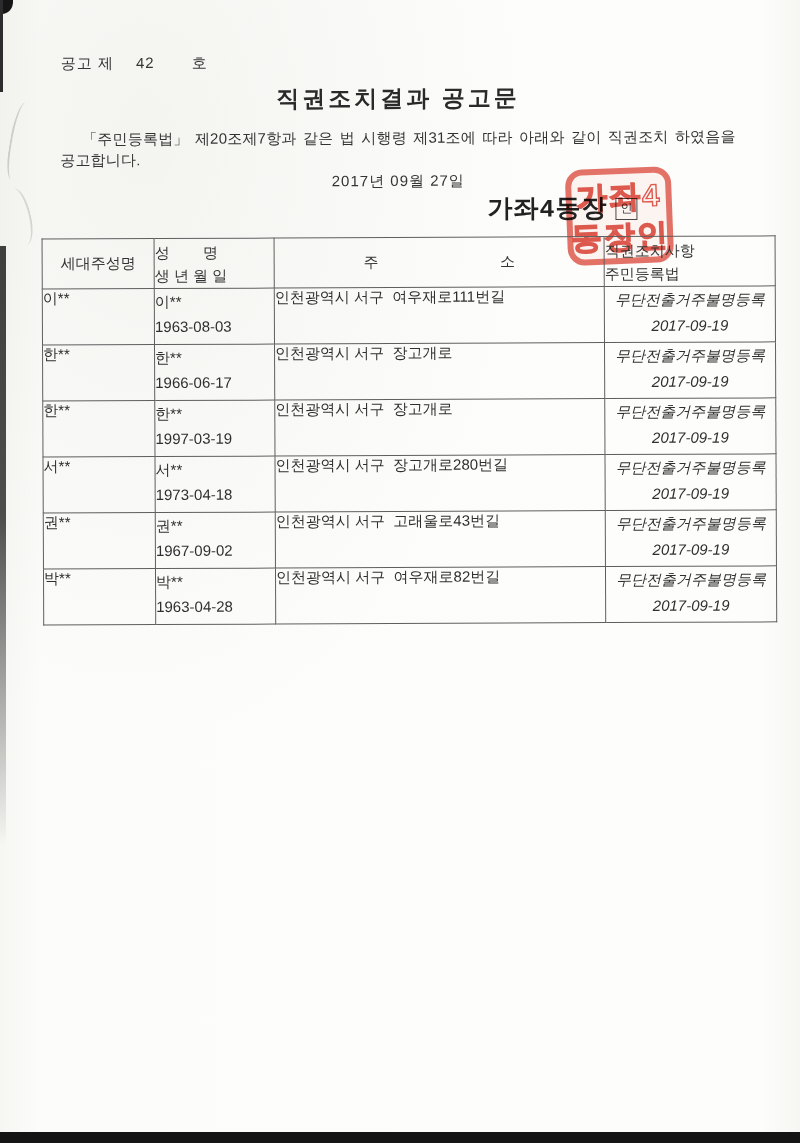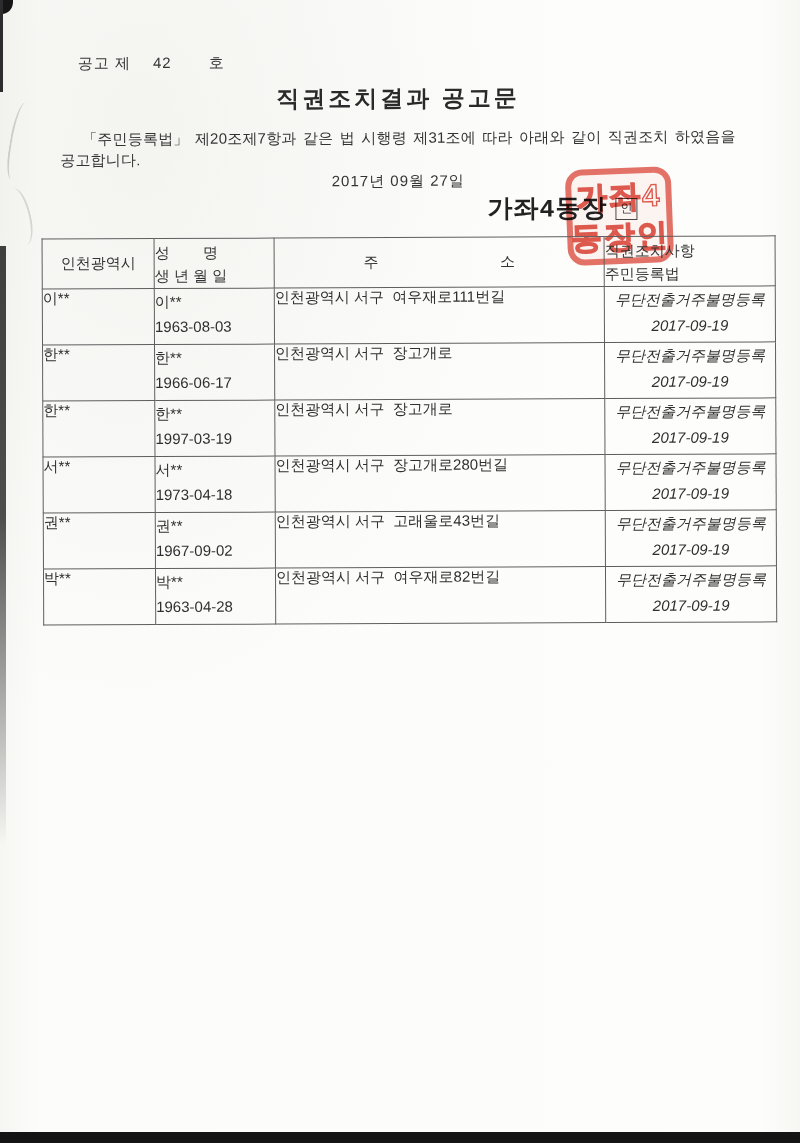--- a/index.html
+++ b/index.html
@@ -16,21 +16,21 @@
   .corner-mark{position:absolute;left:0;top:0;width:13px;height:14px;background:#161616;border-radius:0 0 85% 0;}
   .left-strip-top{position:absolute;left:0;top:0;width:3px;height:92px;background:#2c2c2c;}
   .left-strip{position:absolute;left:0;top:246px;width:6px;height:600px;
     background:linear-gradient(180deg,#3f3f3f,#4d4d4d 45%,rgba(95,95,95,0) 100%);}
   .bottom-bar{position:absolute;left:0;bottom:0;width:800px;height:11px;background:#141414;}
   .smudge-a{position:absolute;left:10px;top:102px;width:16px;height:78px;
     border-left:2px solid rgba(125,125,125,.32);border-radius:55% 0 0 40%;transform:rotate(9deg);}
   .smudge-b{position:absolute;left:9px;top:188px;width:20px;height:58px;
     border-right:2px solid rgba(130,130,130,.28);border-radius:0 50% 55% 0;transform:rotate(-14deg);}
   
-  .notice-no{position:absolute;left:80px;top:53px;font-size:15px;letter-spacing:1px;color:#343434;}
+  .notice-no{position:absolute;left:63px;top:53px;font-size:15px;letter-spacing:1px;color:#343434;}
   .notice-no .num{margin-left:22px;}
   .notice-no .suffix{margin-left:37px;}
   .title{position:absolute;left:0;right:0;top:83px;text-align:center;
     font-size:23px;font-weight:bold;letter-spacing:3px;color:#2a2a2a;}
   .body-par{position:absolute;left:62px;top:127px;width:684px;font-size:15px;
     line-height:21px;letter-spacing:0.2px;word-spacing:2px;color:#333;}
   .body-par .l1{text-indent:22px;}
   .date-line{position:absolute;left:0;right:0;top:172px;text-align:center;
     font-size:15px;letter-spacing:1px;color:#343434;}
   .signer{position:absolute;left:489px;top:192px;font-size:25px;font-weight:bold;
@@ -85,21 +85,21 @@
 
     <table class="notice">
       <colgroup>
           <col style="width:112px">
           <col style="width:120px">
           <col style="width:330px">
           <col style="width:171px">
         </colgroup>
       <thead>
         <tr>
-          <th>인천광역시</th>
+          <th>세대주성명</th>
           <th>
             <div class="th-two">성        명</div>
             <div class="th-two">생 년 월 일</div>
           </th>
           <th>
             <div class="th-addr">
               <span>주</span>
               <span>소</span>
             </div>
           </th>

